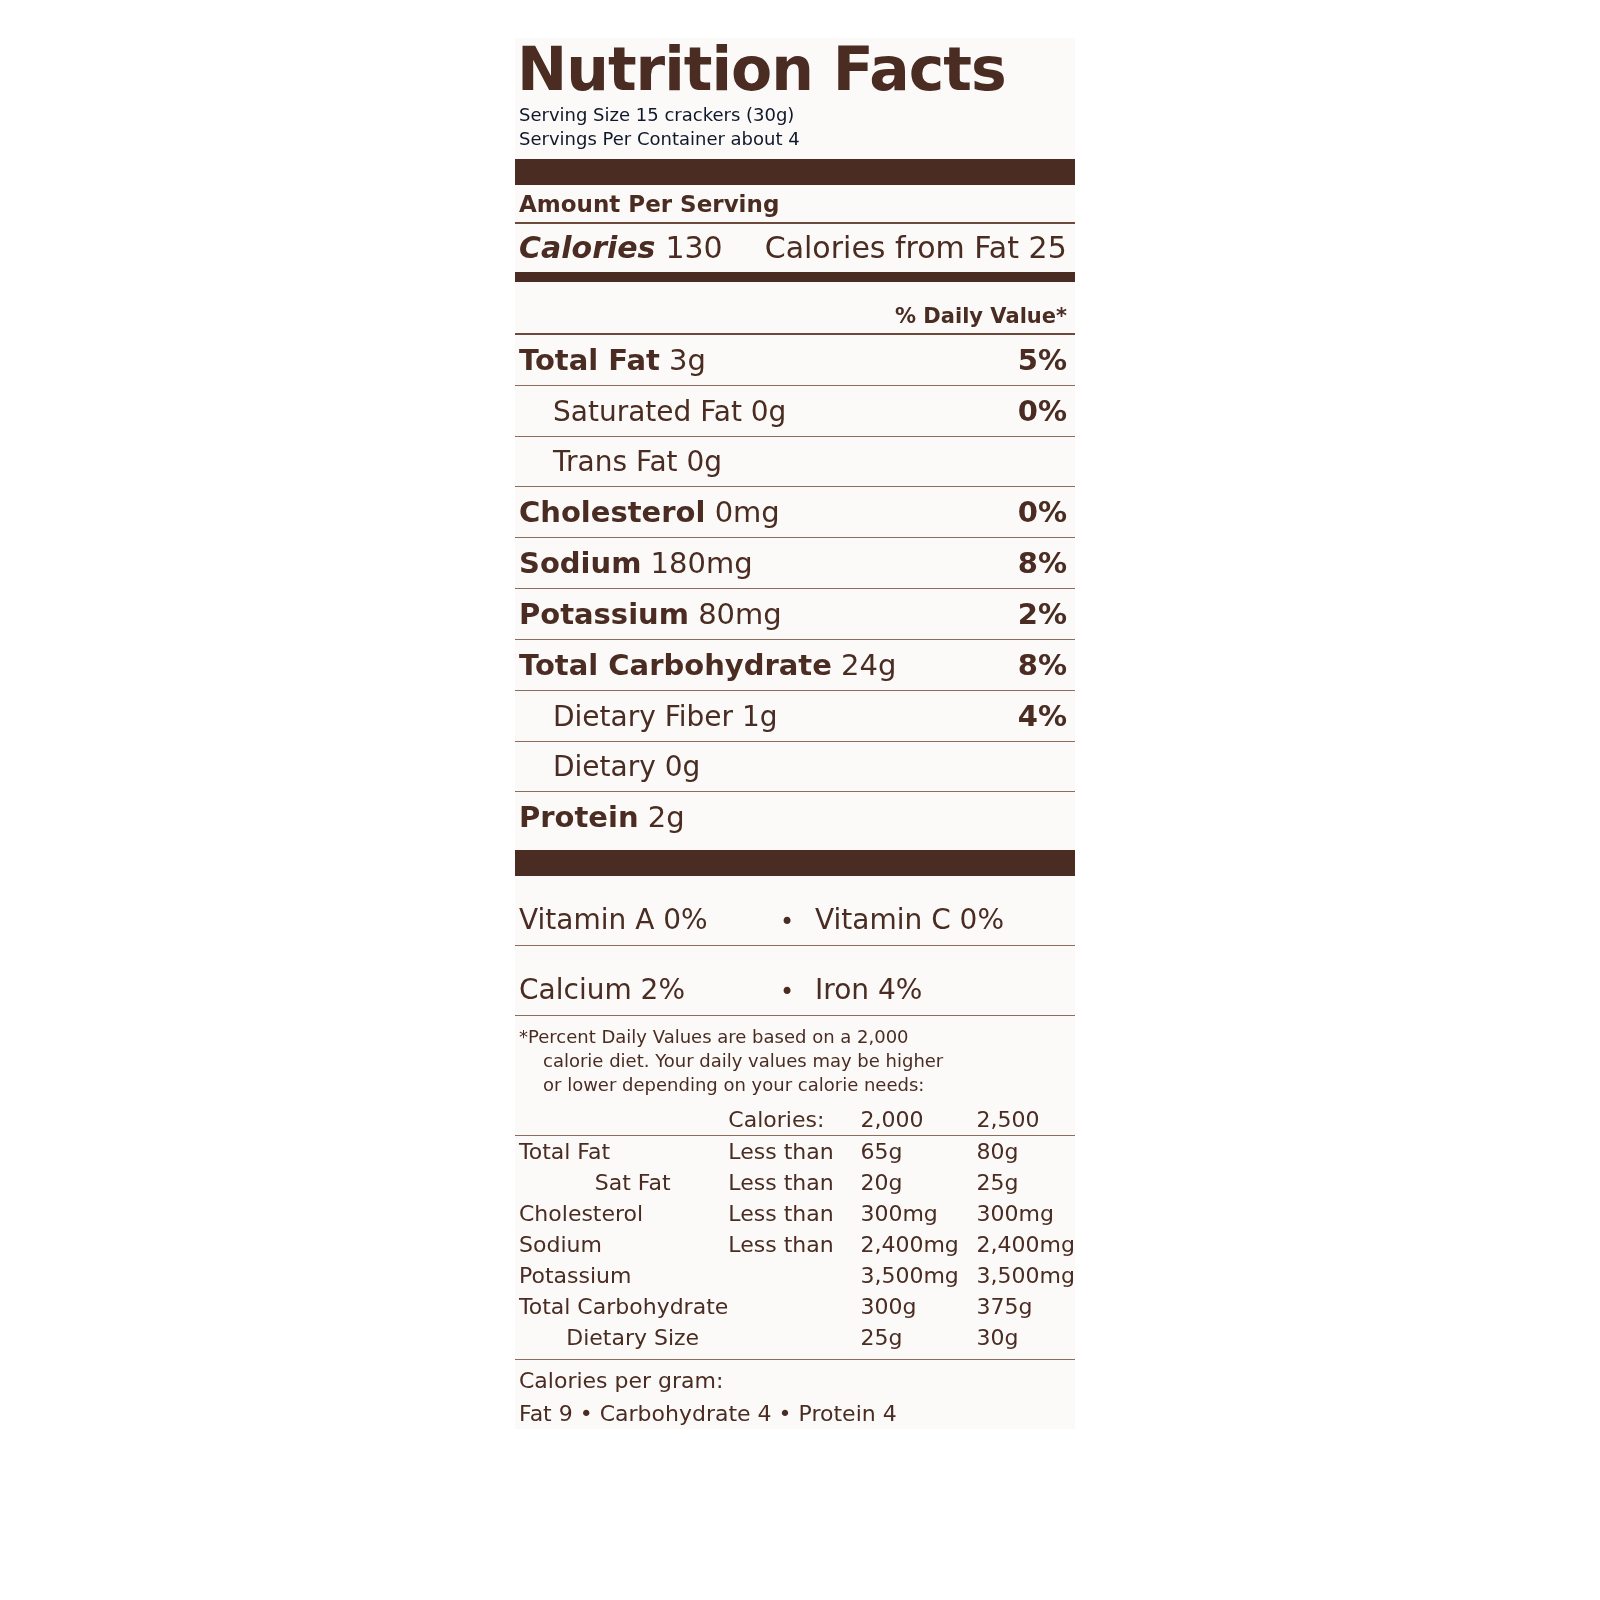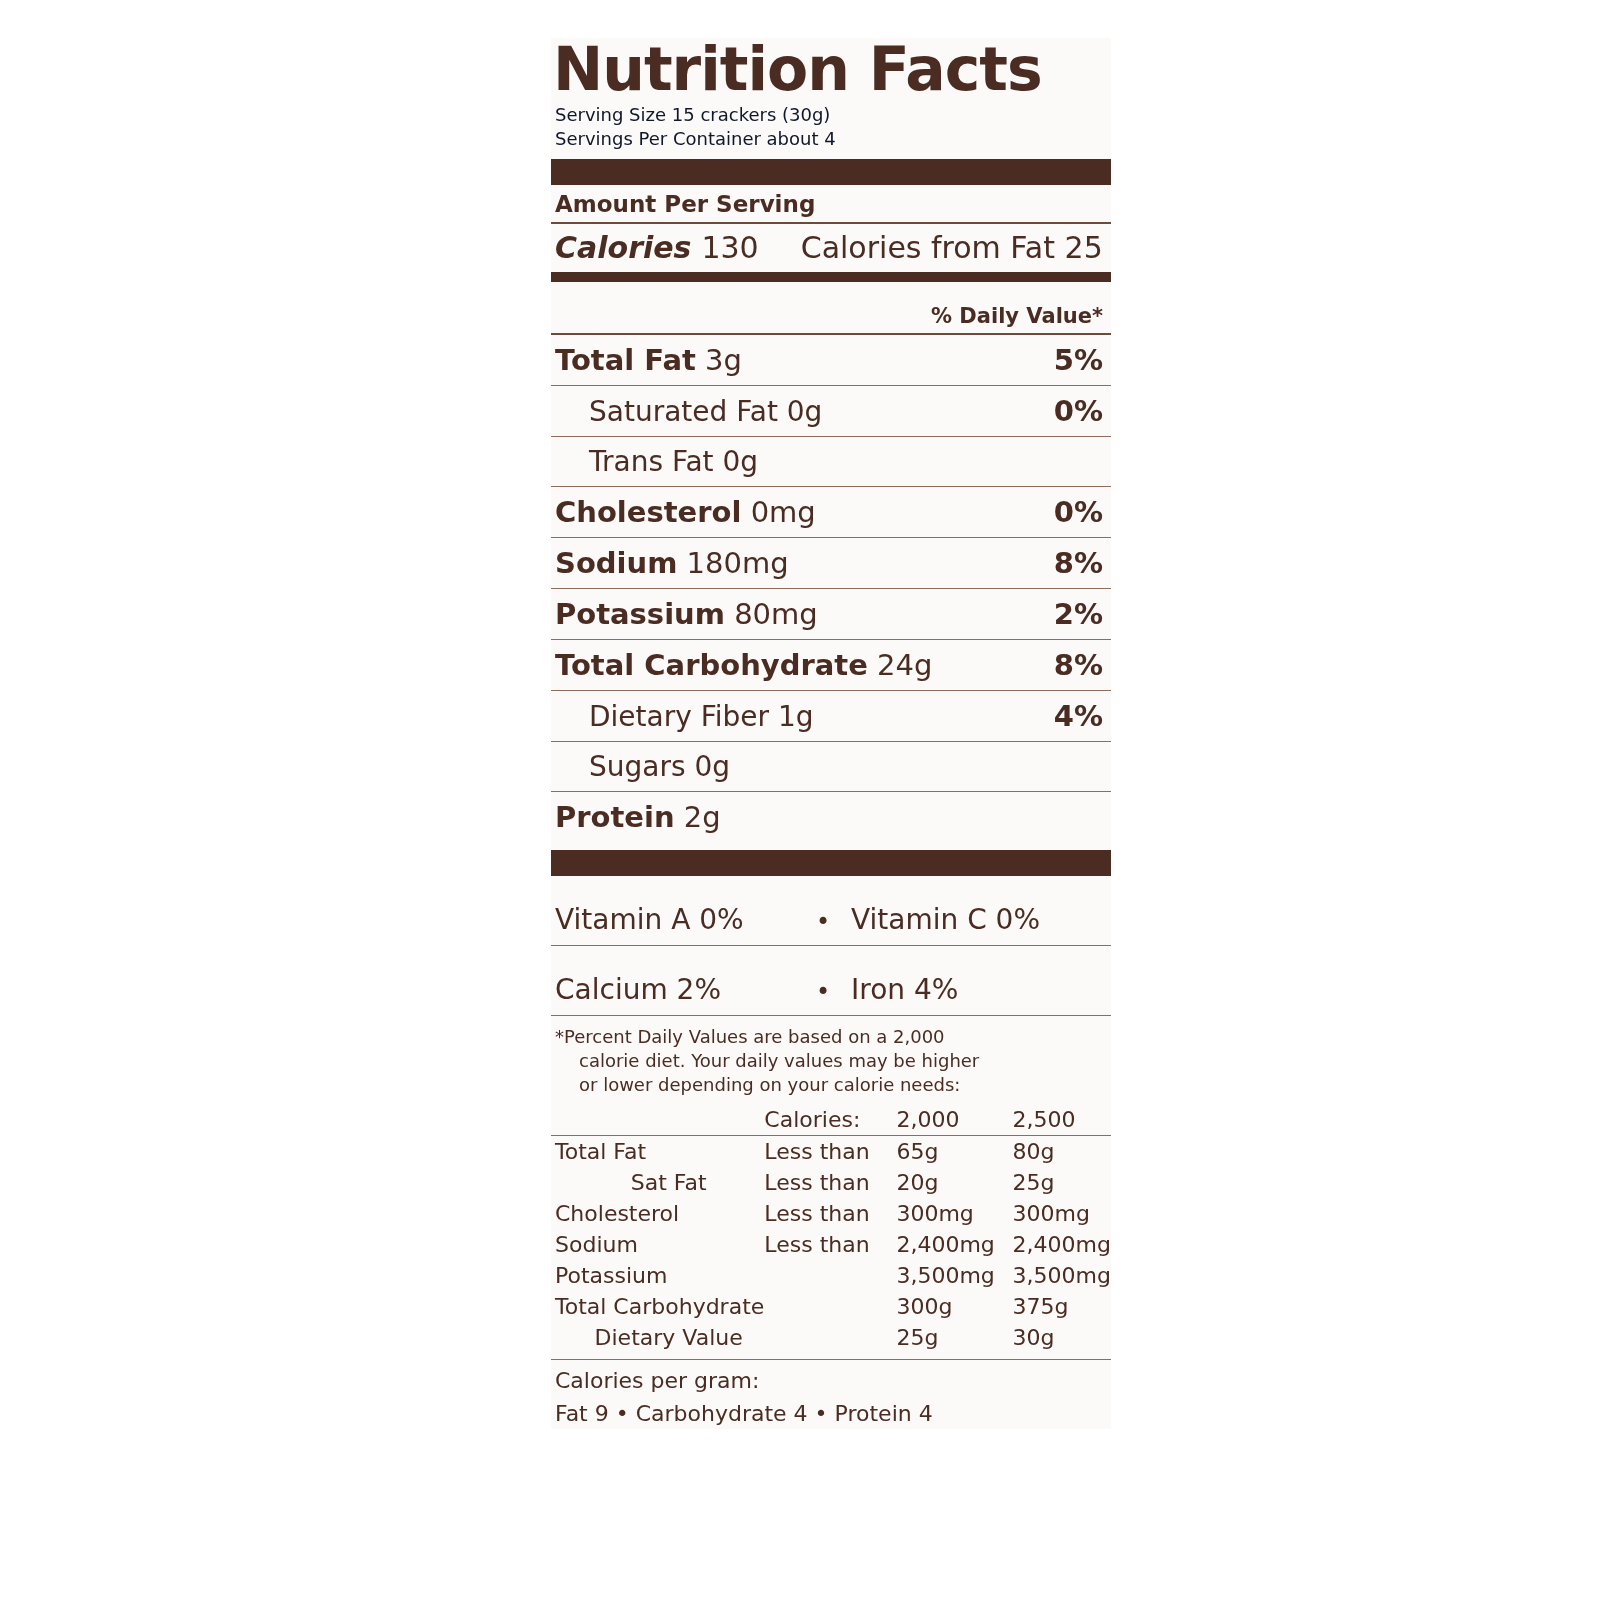--- a/index.html
+++ b/index.html
@@ -15,21 +15,20 @@
     overflow: hidden;
   }
 
   .panel {
     position: absolute;
     left: 515px;
     top: 38px;
     width: 560px;
     background: #fbfaf8;
     color: #4a2c22;
-    margin-left: 36px;
   }
 
   .title {
     font-size: 60px;
     font-weight: bold;
     letter-spacing: -1px;
     line-height: 1.05;
     margin: 0 0 2px 2px;
     font-family: "DejaVu Sans", sans-serif;
     color: #4a2c22;
@@ -200,21 +199,21 @@
         <span class="name"><b>Total Carbohydrate</b> 24g</span>
         <span class="pct">8%</span>
       </div>
       <div class="rule-light"></div>
       <div class="nrow indent">
         <span class="name">Dietary Fiber 1g</span>
         <span class="pct">4%</span>
       </div>
       <div class="rule-light"></div>
       <div class="nrow indent">
-        <span class="name">Sugars 0g</span>
+        <span class="name">Dietary 0g</span>
         <span class="pct"></span>
       </div>
       <div class="rule-light"></div>
       <div class="nrow">
         <span class="name"><b>Protein</b> 2g</span>
         <span class="pct"></span>
       </div>
     </div>
 
   <div class="bar-thick"></div>
@@ -284,21 +283,21 @@
           <td class="c2">3,500mg</td>
           <td class="c3">3,500mg</td>
         </tr>
         <tr>
           <td class="c0">Total Carbohydrate</td>
           <td class="c1"></td>
           <td class="c2">300g</td>
           <td class="c3">375g</td>
         </tr>
         <tr>
-          <td class="c0 ind">Dietary Value</td>
+          <td class="c0 ind">Dietary Size</td>
           <td class="c1"></td>
           <td class="c2">25g</td>
           <td class="c3">30g</td>
         </tr>
         <tr>
           <td colspan="4" style="padding: 6px 0px 0px;">
             <div class="rule-light"></div>
           </td>
         </tr>
       </tbody>

